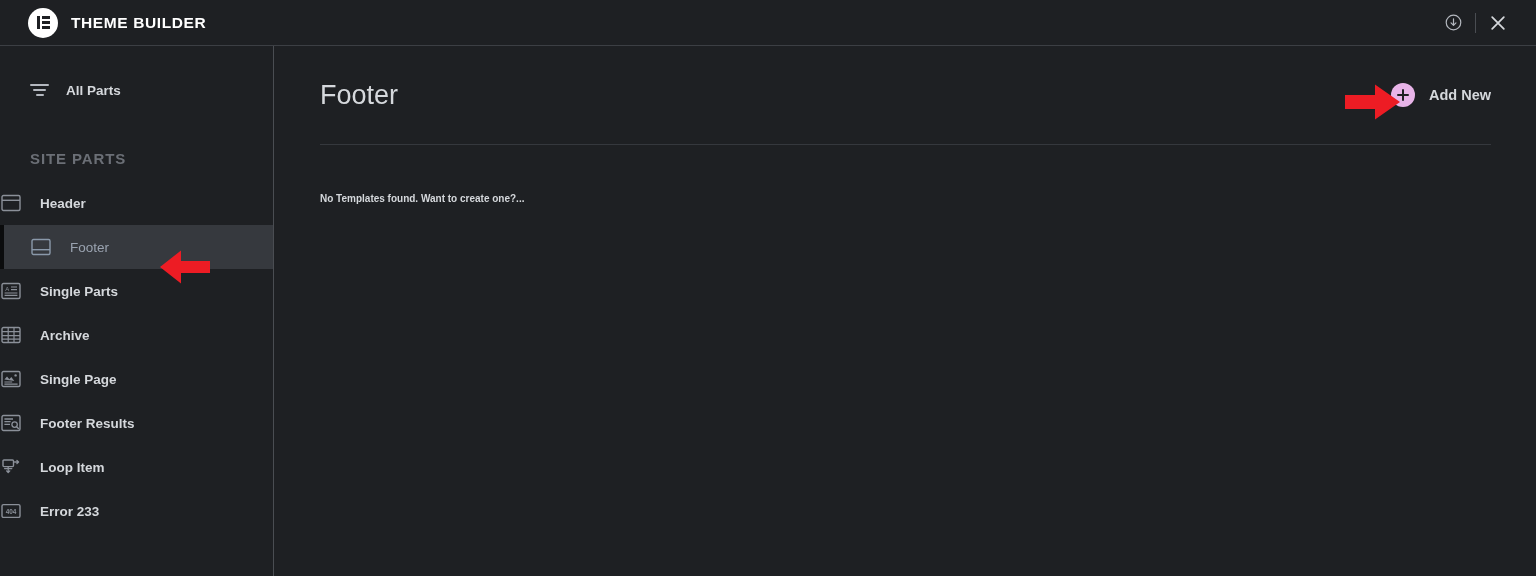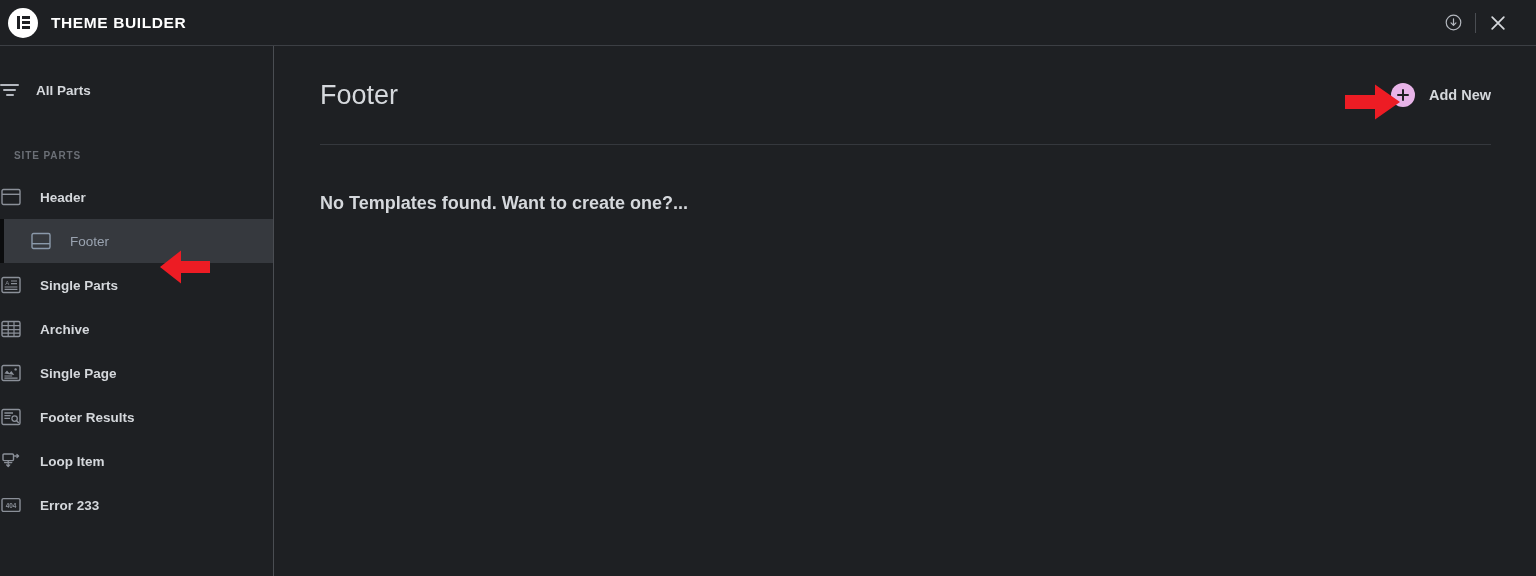--- a/index.html
+++ b/index.html
@@ -27,21 +27,21 @@
     height: 46px;
     background: #1e2023;
     border-bottom: 1px solid #3c3f44;
     display: flex;
     align-items: center;
   }
   .brand {
     display: flex;
     align-items: center;
     gap: 13px;
-    padding-left: 8px;
+    padding-left: 28px;
   }
   .logo-circle {
     width: 30px; height: 30px;
     border-radius: 50%;
     background: #ffffff;
     display: flex;
     align-items: center;
     justify-content: center;
   }
   .logo-mark {
@@ -96,20 +96,21 @@
     width: 274px;
     height: 530px;
     background: #1e2023;
     border-right: 1px solid #4a4d52;
   }
   .allparts {
     display: flex;
     align-items: center;
     gap: 17px;
     height: 44px;
+    padding-left: 30px;
     margin-top: 22px;
     cursor: pointer;
   }
   .allparts .label {
     color: #d5d8dc;
     font-size: 13.5px;
     font-weight: bold;
   }
   .filter-icon {
     display: flex;
@@ -118,24 +119,24 @@
     gap: 3px;
     width: 19px;
   }
   .filter-icon i { display:block; height: 2px; background: #b4b8bf; border-radius: 1px; }
   .filter-icon i:nth-child(1) { width: 19px; }
   .filter-icon i:nth-child(2) { width: 13px; }
   .filter-icon i:nth-child(3) { width: 8px; }
 
   .section-label {
     color: #6b6f76;
-    font-size: 10px;
+    font-size: 15px;
     font-weight: bold;
     letter-spacing: 0.9px;
-    padding-left: 14px;
+    padding-left: 30px;
     margin-top: 38px;
     margin-bottom: 14px;
   }
 
   .nav-item {
     position: relative;
     display: flex;
     align-items: center;
     gap: 18px;
     height: 44px;
@@ -210,21 +211,21 @@
     font-size: 14.5px;
     font-weight: bold;
   }
   .divider {
     height: 1px;
     background: #35383d;
     margin: 0 45px;
   }
   .empty-msg {
     color: #d5d8dc;
-    font-size: 18px;
+    font-size: 10px;
     font-weight: bold;
     padding: 48px 45px 0 45px;
   }
 
   
   .arrow {
     position: absolute;
     pointer-events: none;
   }
 </style>

